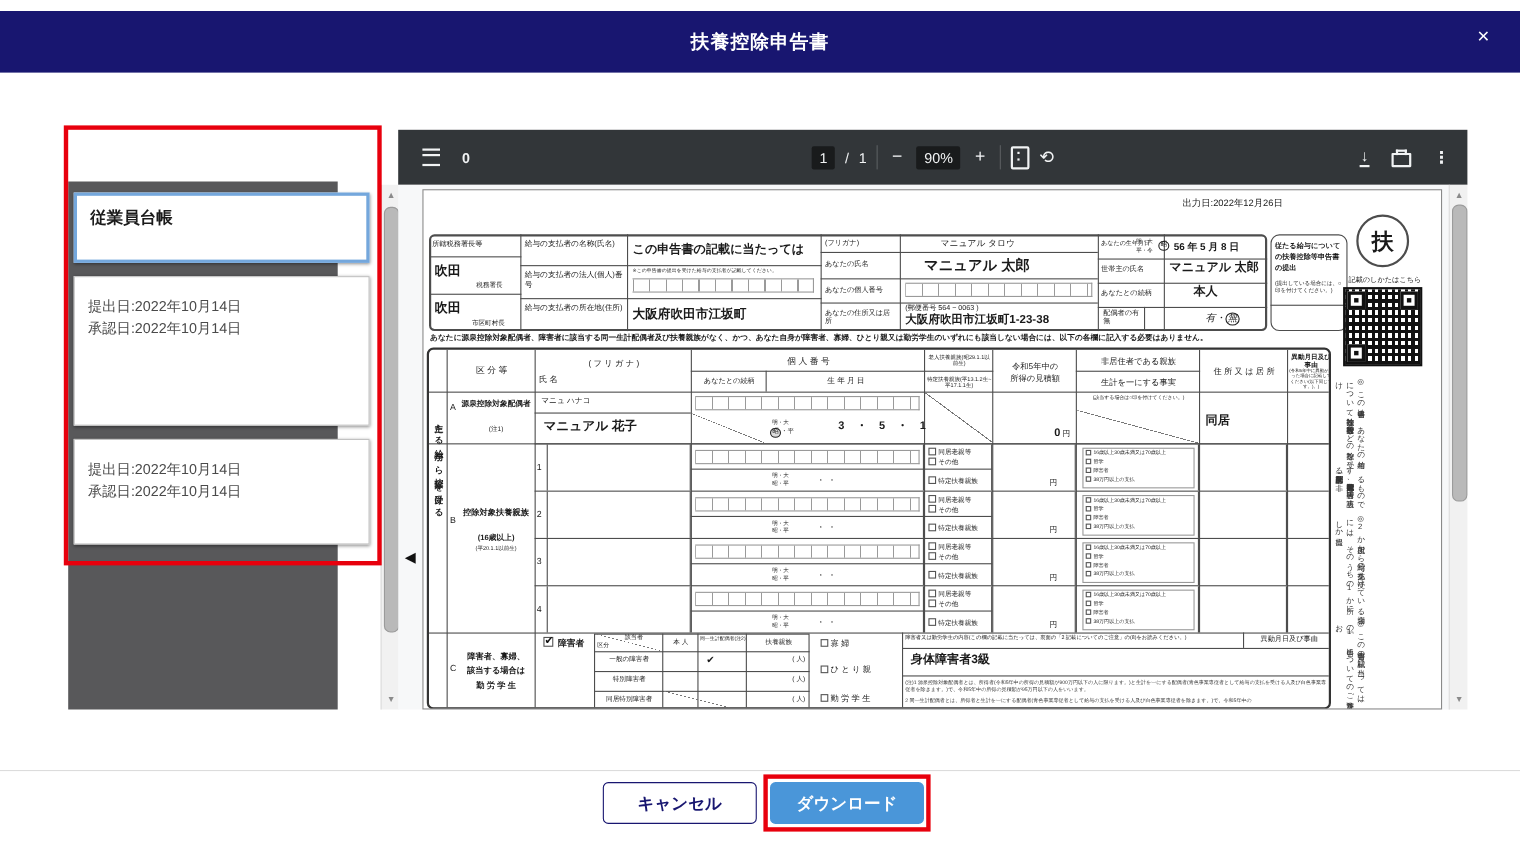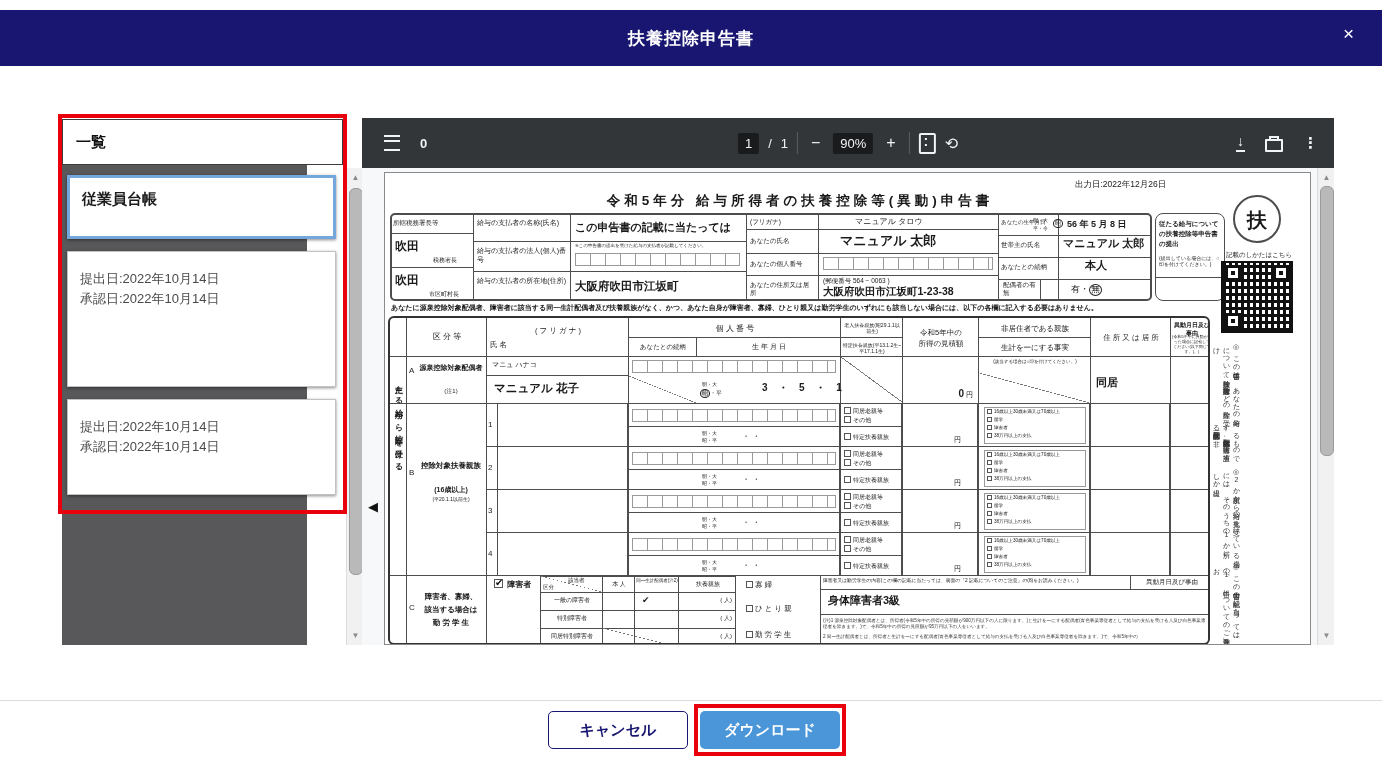--- a/index.html
+++ b/index.html
@@ -79,23 +79,20 @@
 </head>
 <body>
 
 <div class="stage">
 
   <div class="mhead">
     <span class="ttl">扶養控除申告書</span>
   </div>
   <span class="mclose">×</span>
 
-  <div class="sb-head">
-    <span>一覧</span>
-  </div>
   <div class="sb-panel">
     <div class="card sel" style="top:10px;height:64px;">
       <div class="ct">従業員台帳</div>
     </div>
     <div class="card" style="top:86px;height:136px;">
       <div class="cd">
         <div>提出日:2022年10月14日</div>
         <div>承認日:2022年10月14日</div>
       </div>
     </div>
@@ -134,21 +131,20 @@
       <span class="dlic">↓</span>
       <span class="prn"></span>
       <span class="more">⋮</span>
     </div>
   </div>
   <div class="pdfbody"></div>
   <span class="collapse">◀</span>
 
   <div class="page">
     <div class="dt" style="left:690px;top:6px;font-size:8.5px;">出力日:2022年12月26日</div>
-    <div class="dt" style="left:0;top:20px;width:830px;text-align:center;font-size:13.5px;font-weight:bold;letter-spacing:4px;">令和5年分  給与所得者の扶養控除等(異動)申告書</div>
 
     <div class="bx" style="left:5px;top:40px;width:762px;height:88px;border-width:2px;border-radius:5px;"></div>
     <div class="ln" style="left:88px;top:40px;width:1px;height:88px;"></div>
     <div class="ln" style="left:185px;top:40px;width:1px;height:88px;"></div>
     <div class="ln" style="left:361px;top:40px;width:1px;height:88px;"></div>
     <div class="ln" style="left:433px;top:40px;width:1px;height:88px;"></div>
     <div class="ln" style="left:613px;top:40px;width:1px;height:88px;"></div>
     <div class="ln" style="left:673px;top:40px;width:1px;height:88px;"></div>
 
     <div class="ln" style="left:5px;top:60px;width:84px;height:1px;"></div>
@@ -189,21 +185,21 @@
     <div class="dt" style="left:648px;top:44px;font-size:5px;">明・大</div>
     <div class="dt" style="left:648px;top:52px;font-size:5px;">平・令</div>
     <div class="dt" style="left:668px;top:46px;font-size:6px;"><span class="circ">昭</span></div>
     <div class="dt" style="left:682px;top:46px;font-size:9px;font-weight:bold;">56 年  5 月  8 日</div>
     <div class="dt" style="left:616px;top:68px;font-size:6.5px;">世帯主の氏名</div>
     <div class="dt" style="left:678px;top:64px;font-size:11px;font-weight:bold;">マニュアル 太郎</div>
     <div class="dt" style="left:616px;top:90px;font-size:6.5px;">あなたとの続柄</div>
     <div class="dt" style="left:700px;top:86px;font-size:11px;font-weight:bold;">本人</div>
     <div class="ln" style="left:655px;top:106px;width:1px;height:22px;"></div>
     <div class="dt" style="left:618px;top:108px;width:36px;font-size:6.5px;">配偶者の有無</div>
-    <div class="dt" style="left:686px;top:111px;font-size:9px;"><span>有・</span><span class="circ">無</span></div>
+    <div class="dt" style="left:711px;top:111px;font-size:9px;font-style:italic;"><span>有・</span><span class="circ">無</span></div>
 
     <div class="bx" style="left:770px;top:40px;width:70px;height:88px;border-width:1.5px;border-radius:8px;"></div>
     <div class="dt" style="left:774px;top:46px;width:62px;font-size:6.5px;font-weight:bold;line-height:1.5;">従たる給与についての扶養控除等申告書の提出</div>
     <div class="dt" style="left:774px;top:82px;width:62px;font-size:5px;">(提出している場合には、○印を付けてください。)</div>
     <div class="ln" style="left:770px;top:104px;width:70px;height:1px;"></div>
 
     <div class="bx" style="left:848px;top:22px;width:48px;height:48px;border-width:2px;border-radius:50%;text-align:center;line-height:46px;font-size:20px;font-weight:bold;"><span>扶</span></div>
     <div class="dt" style="left:822px;top:78px;width:104px;font-size:6.5px;text-align:center;">記載のしかたはこちら</div>
     <div class="qr" style="left:836px;top:88px;width:72px;height:72px;">
       <i style="left:2px;top:2px;"></i>

